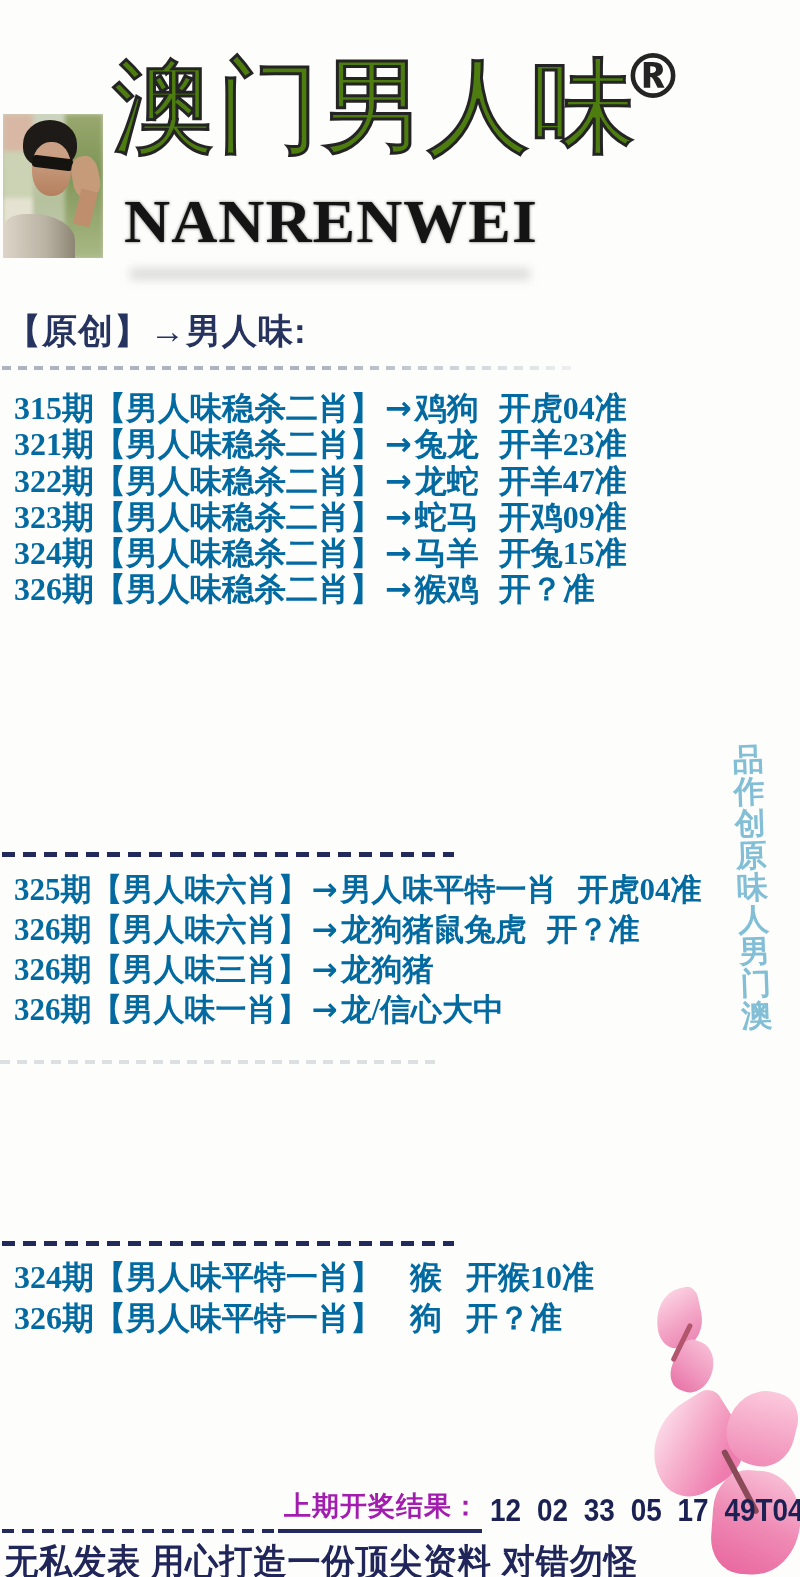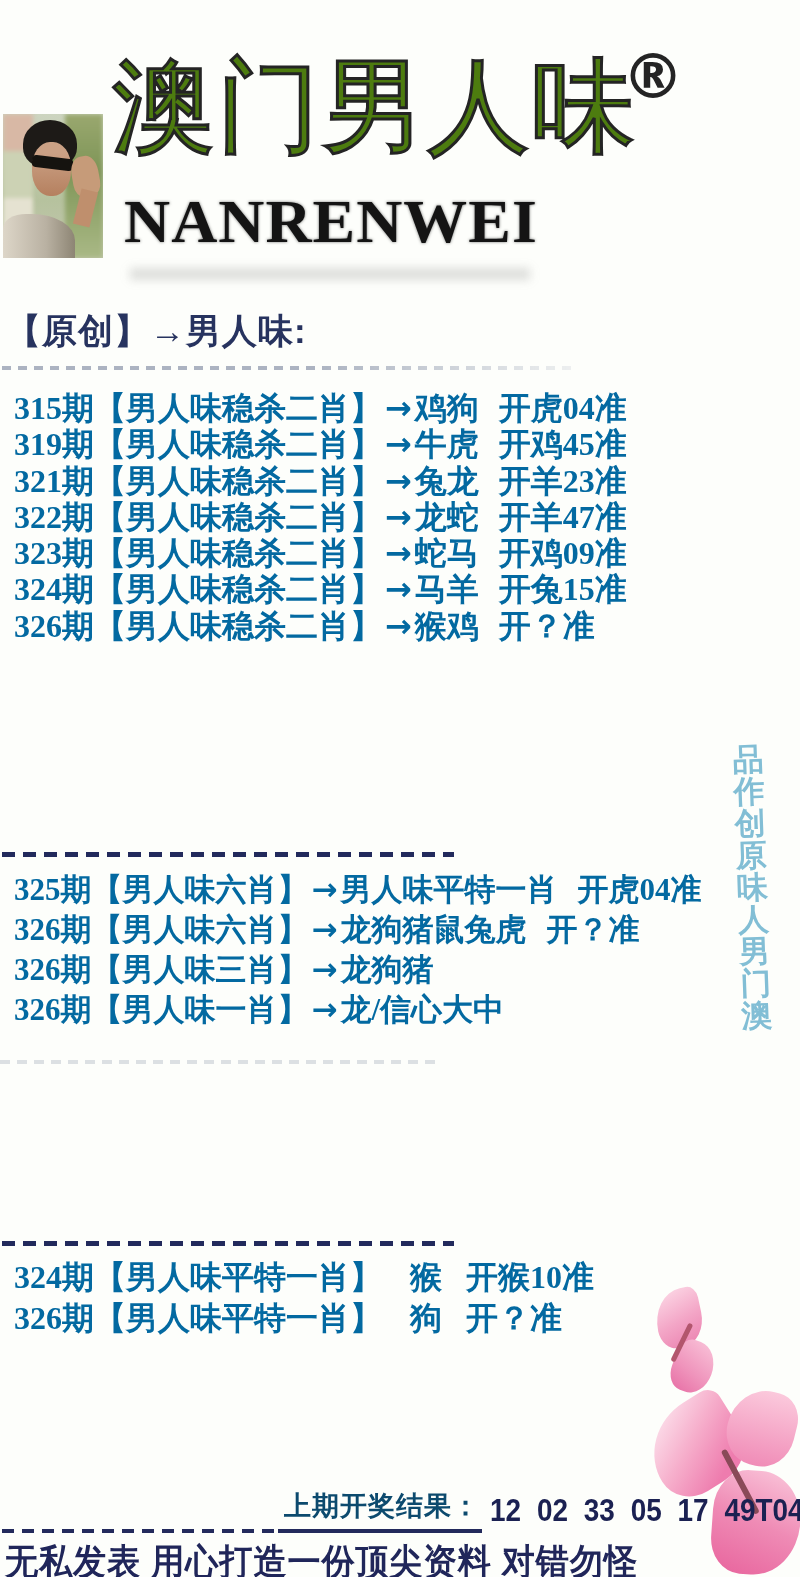--- a/index.html
+++ b/index.html
@@ -66,21 +66,21 @@
   .pingte-list .seg-result{margin-left:24px;}
   
   .watermark{position:absolute;left:737px;top:744px;display:flex;flex-direction:column-reverse;
     align-items:center;font-size:31px;line-height:32px;font-weight:700;color:#82bed5;
     transform:rotate(-2deg);}
   
   .results{position:absolute;left:2px;top:1488px;display:flex;align-items:flex-end;white-space:nowrap;}
   .results-dashes{width:276px;height:42px;
     background:repeating-linear-gradient(90deg,#232a5c 0 12px,rgba(0,0,0,0) 12px 20px);
     background-size:100% 4px;background-position:0 100%;background-repeat:no-repeat;}
-  .results-label{font-size:27px;font-weight:700;color:#0c4a6e;letter-spacing:1px;
+  .results-label{font-size:27px;font-weight:700;color:#a21caf;letter-spacing:1px;
     padding:0 2px 5px 6px;border-bottom:4px solid #232a5c;}
   .results-numbers{font-size:31px;font-weight:700;color:#1b2152;margin:0 0 4px 8px;
     word-spacing:9px;transform:scaleX(.9);transform-origin:0 100%;}
   
   .slogan{position:absolute;left:5px;top:1538px;font-size:36px;font-weight:900;color:#20265a;
     letter-spacing:1px;white-space:nowrap;transform:scaleX(.92);transform-origin:0 0;}
   
   .butterfly{position:absolute;}
   .butterfly>div{position:absolute;}
   .butterfly-small{left:645px;top:1288px;width:82px;height:116px;transform:rotate(6deg);}
@@ -120,23 +120,20 @@
 
   <div class="section-header">【原创】→男人味:</div>
   <div class="dash dash-gray"></div>
 
   <div class="tip-list main-list">
 
   <div class="tip-row">
         <span class="seg-period">315期</span><span class="seg-label">【男人味稳杀二肖】</span><span class="seg-arrow">→</span><span class="seg-pick">鸡狗</span><span class="seg-result">开虎04准</span>
       </div>
       <div class="tip-row">
-        <span class="seg-period">319期</span><span class="seg-label">【男人味稳杀二肖】</span><span class="seg-arrow">→</span><span class="seg-pick">牛虎</span><span class="seg-result">开鸡45准</span>
-      </div>
-      <div class="tip-row">
         <span class="seg-period">321期</span><span class="seg-label">【男人味稳杀二肖】</span><span class="seg-arrow">→</span><span class="seg-pick">兔龙</span><span class="seg-result">开羊23准</span>
       </div>
       <div class="tip-row">
         <span class="seg-period">322期</span><span class="seg-label">【男人味稳杀二肖】</span><span class="seg-arrow">→</span><span class="seg-pick">龙蛇</span><span class="seg-result">开羊47准</span>
       </div>
       <div class="tip-row">
         <span class="seg-period">323期</span><span class="seg-label">【男人味稳杀二肖】</span><span class="seg-arrow">→</span><span class="seg-pick">蛇马</span><span class="seg-result">开鸡09准</span>
       </div>
       <div class="tip-row">
         <span class="seg-period">324期</span><span class="seg-label">【男人味稳杀二肖】</span><span class="seg-arrow">→</span><span class="seg-pick">马羊</span><span class="seg-result">开兔15准</span>

